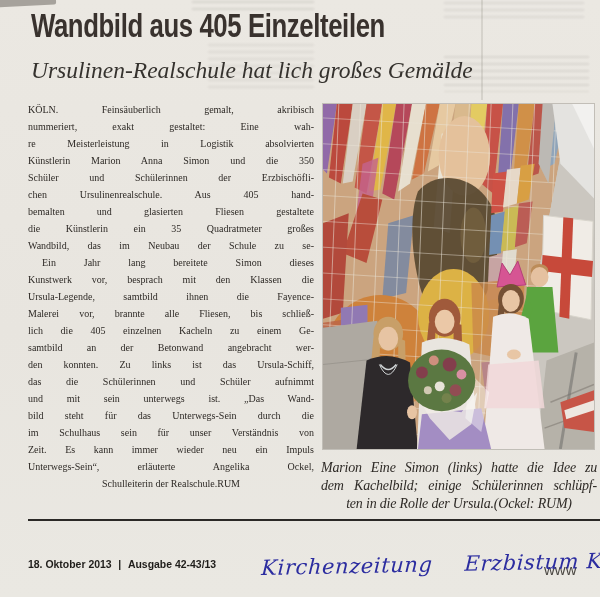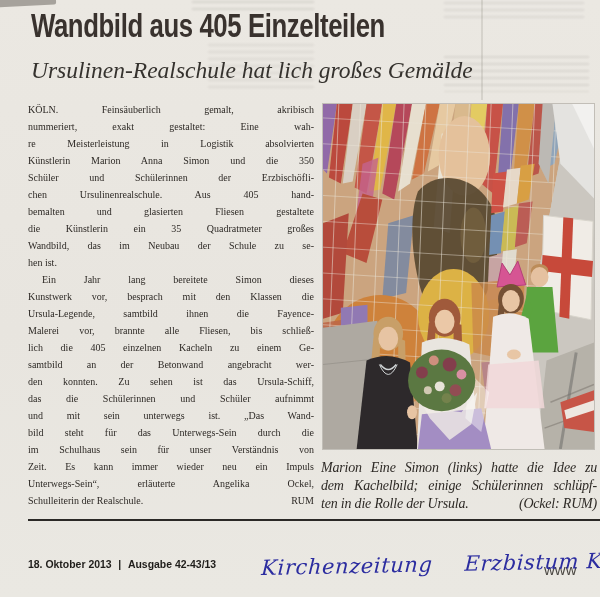--- a/index.html
+++ b/index.html
@@ -22,21 +22,21 @@
     left:31px;top:7px;font-family:"Liberation Sans",sans-serif;font-weight:bold;
     font-size:33px;color:#39322e;letter-spacing:-.5px;white-space:nowrap;
     transform:scaleX(.78);transform-origin:left top;
   }
   .subheadline{left:31px;top:57px;font-style:italic;font-size:23.5px;color:#35322e;white-space:nowrap;}
   
   .bodycol{left:28px;top:101px;width:286px;color:#2e2a26;font-size:10px;}
   .bl{height:17px;line-height:17px;overflow:hidden;}
   .jl{text-align:justify;text-align-last:justify;}
   .indent{text-indent:14px;}
-  .lastline{display:flex;justify-content:space-between;}
+  .lastline{display:flex;justify-content:center;}
   
   .photo{left:322px;top:103px;width:273px;height:347px;border:1px solid rgba(120,115,105,.35);box-sizing:border-box;}
   .photo svg{display:block;width:100%;height:100%;}
   
   .caption{left:321px;top:459px;width:276px;font-style:italic;font-size:14px;color:#2e2a26;letter-spacing:-.2px;}
   .cl{height:18px;line-height:18px;overflow:hidden;}
   
   .rule{left:28px;top:519px;width:572px;height:2px;background:#2b2926;}
   .footer{
     left:28px;top:558px;display:flex;align-items:center;gap:7px;
@@ -68,28 +68,27 @@
 <div class="abs bodycol">
   <div class="bl jl">KÖLN. Feinsäuberlich gemalt, akribisch</div>
   <div class="bl jl">nummeriert, exakt gestaltet: Eine wah-</div>
   <div class="bl jl">re Meisterleistung in Logistik absolvierten</div>
   <div class="bl jl">Künstlerin Marion Anna Simon und die 350</div>
   <div class="bl jl">Schüler und Schülerinnen der Erzbischöfli-</div>
   <div class="bl jl">chen Ursulinenrealschule. Aus 405 hand-</div>
   <div class="bl jl">bemalten und glasierten Fliesen gestaltete</div>
   <div class="bl jl">die Künstlerin ein 35 Quadratmeter großes</div>
   <div class="bl jl">Wandbild, das im Neubau der Schule zu se-</div>
-  <div class="bl">hen ist.</div>
   <div class="bl jl indent">Ein Jahr lang bereitete Simon dieses</div>
   <div class="bl jl">Kunstwerk vor, besprach mit den Klassen die</div>
   <div class="bl jl">Ursula-Legende, samtbild ihnen die Fayence-</div>
   <div class="bl jl">Malerei vor, brannte alle Fliesen, bis schließ-</div>
   <div class="bl jl">lich die 405 einzelnen Kacheln zu einem Ge-</div>
   <div class="bl jl">samtbild an der Betonwand angebracht wer-</div>
-  <div class="bl jl">den konnten. Zu sehen ist das Ursula-Schiff,</div>
+  <div class="bl jl">den konnten. Zu links ist das Ursula-Schiff,</div>
   <div class="bl jl">das die Schülerinnen und Schüler aufnimmt</div>
   <div class="bl jl">und mit sein unterwegs ist. „Das Wand-</div>
   <div class="bl jl">bild steht für das Unterwegs-Sein durch die</div>
   <div class="bl jl">im Schulhaus sein für unser Verständnis von</div>
   <div class="bl jl">Zeit.  Es kann immer wieder neu ein Impuls</div>
   <div class="bl jl">Unterwegs-Sein“, erläuterte Angelika Ockel,</div>
   <div class="bl lastline">
     <span>Schulleiterin der Realschule.</span>
     <span>RUM</span>
   </div>

